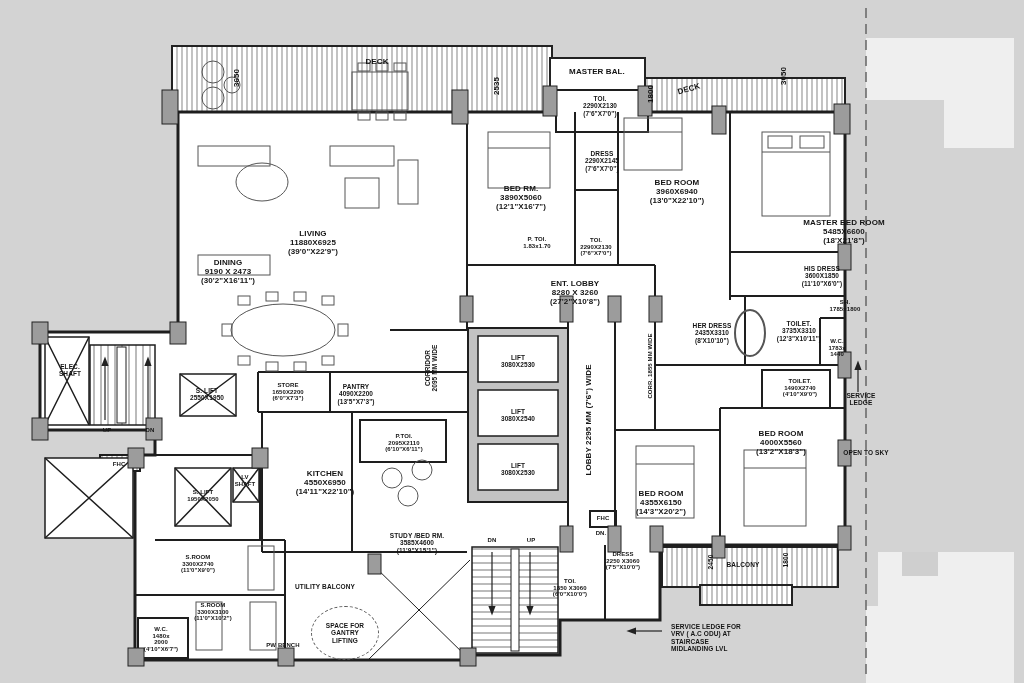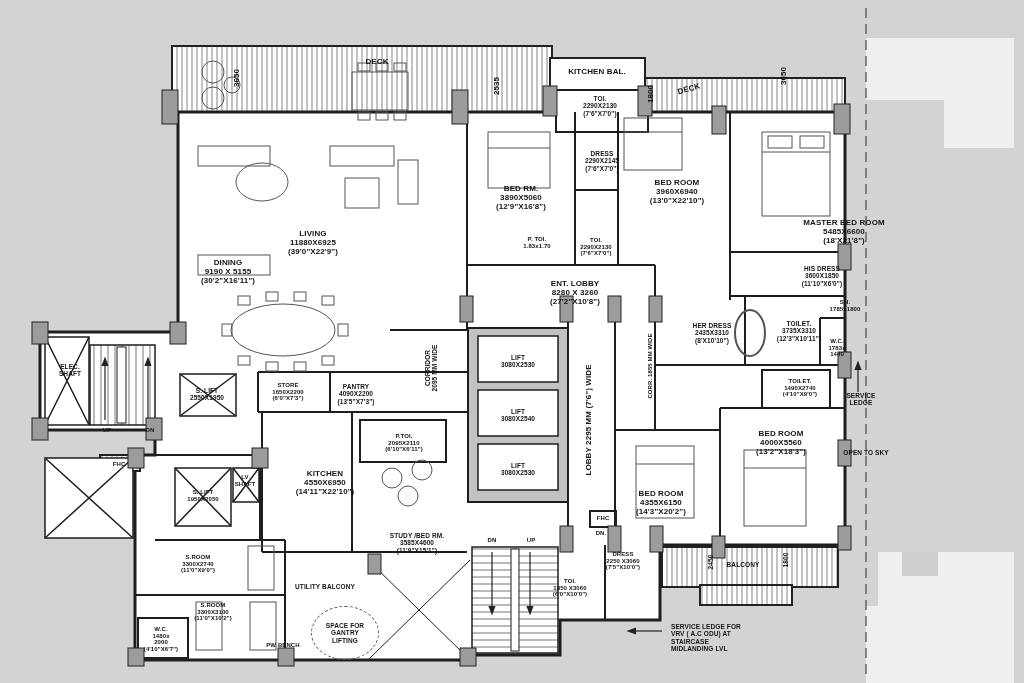--- a/index.html
+++ b/index.html
@@ -215,34 +215,34 @@
     <path d="M858,392 V364" marker-end="url(#ah)"></path>
     <path d="M662,631 H630" marker-end="url(#ah)"></path>
   </g>
   <path d="M866,8 V676" stroke="#666" stroke-width="1.5" stroke-dasharray="10,6" fill="none"></path>
 </svg>
 
 <div class="lbl" style="left:313px;top:243px">LIVING
 11880X6925
 (39'0"X22'9")</div>
 <div class="lbl" style="left:228px;top:272px">DINING
-9190 X 5155
+9190 X 2473
 (30'2"X16'11")</div>
 <div class="lbl" style="left:377px;top:62px">DECK</div>
 <div class="lbl r15" style="left:689px;top:89px">DECK</div>
-<div class="lbl" style="left:597px;top:72px">KITCHEN BAL.</div>
+<div class="lbl" style="left:597px;top:72px">MASTER BAL.</div>
 <div class="lbl sm" style="left:600px;top:106px">TOI.
 2290X2130
 (7'6"X7'0")</div>
 <div class="lbl sm" style="left:602px;top:161px">DRESS
 2290X2145
 (7'6"X7'0")</div>
 <div class="lbl" style="left:521px;top:198px">BED RM.
 3890X5060
-(12'9"X16'8")</div>
+(12'1"X16'7")</div>
 <div class="lbl" style="left:677px;top:192px">BED ROOM
 3960X6940
 (13'0"X22'10")</div>
 <div class="lbl" style="left:844px;top:232px">MASTER BED ROOM
 5485X6600
 (18'X21'8")</div>
 <div class="lbl sm" style="left:822px;top:276px">HIS DRESS
 3600X1850
 (11'10"X6'0")</div>
 <div class="lbl xs" style="left:845px;top:306px">SH.

